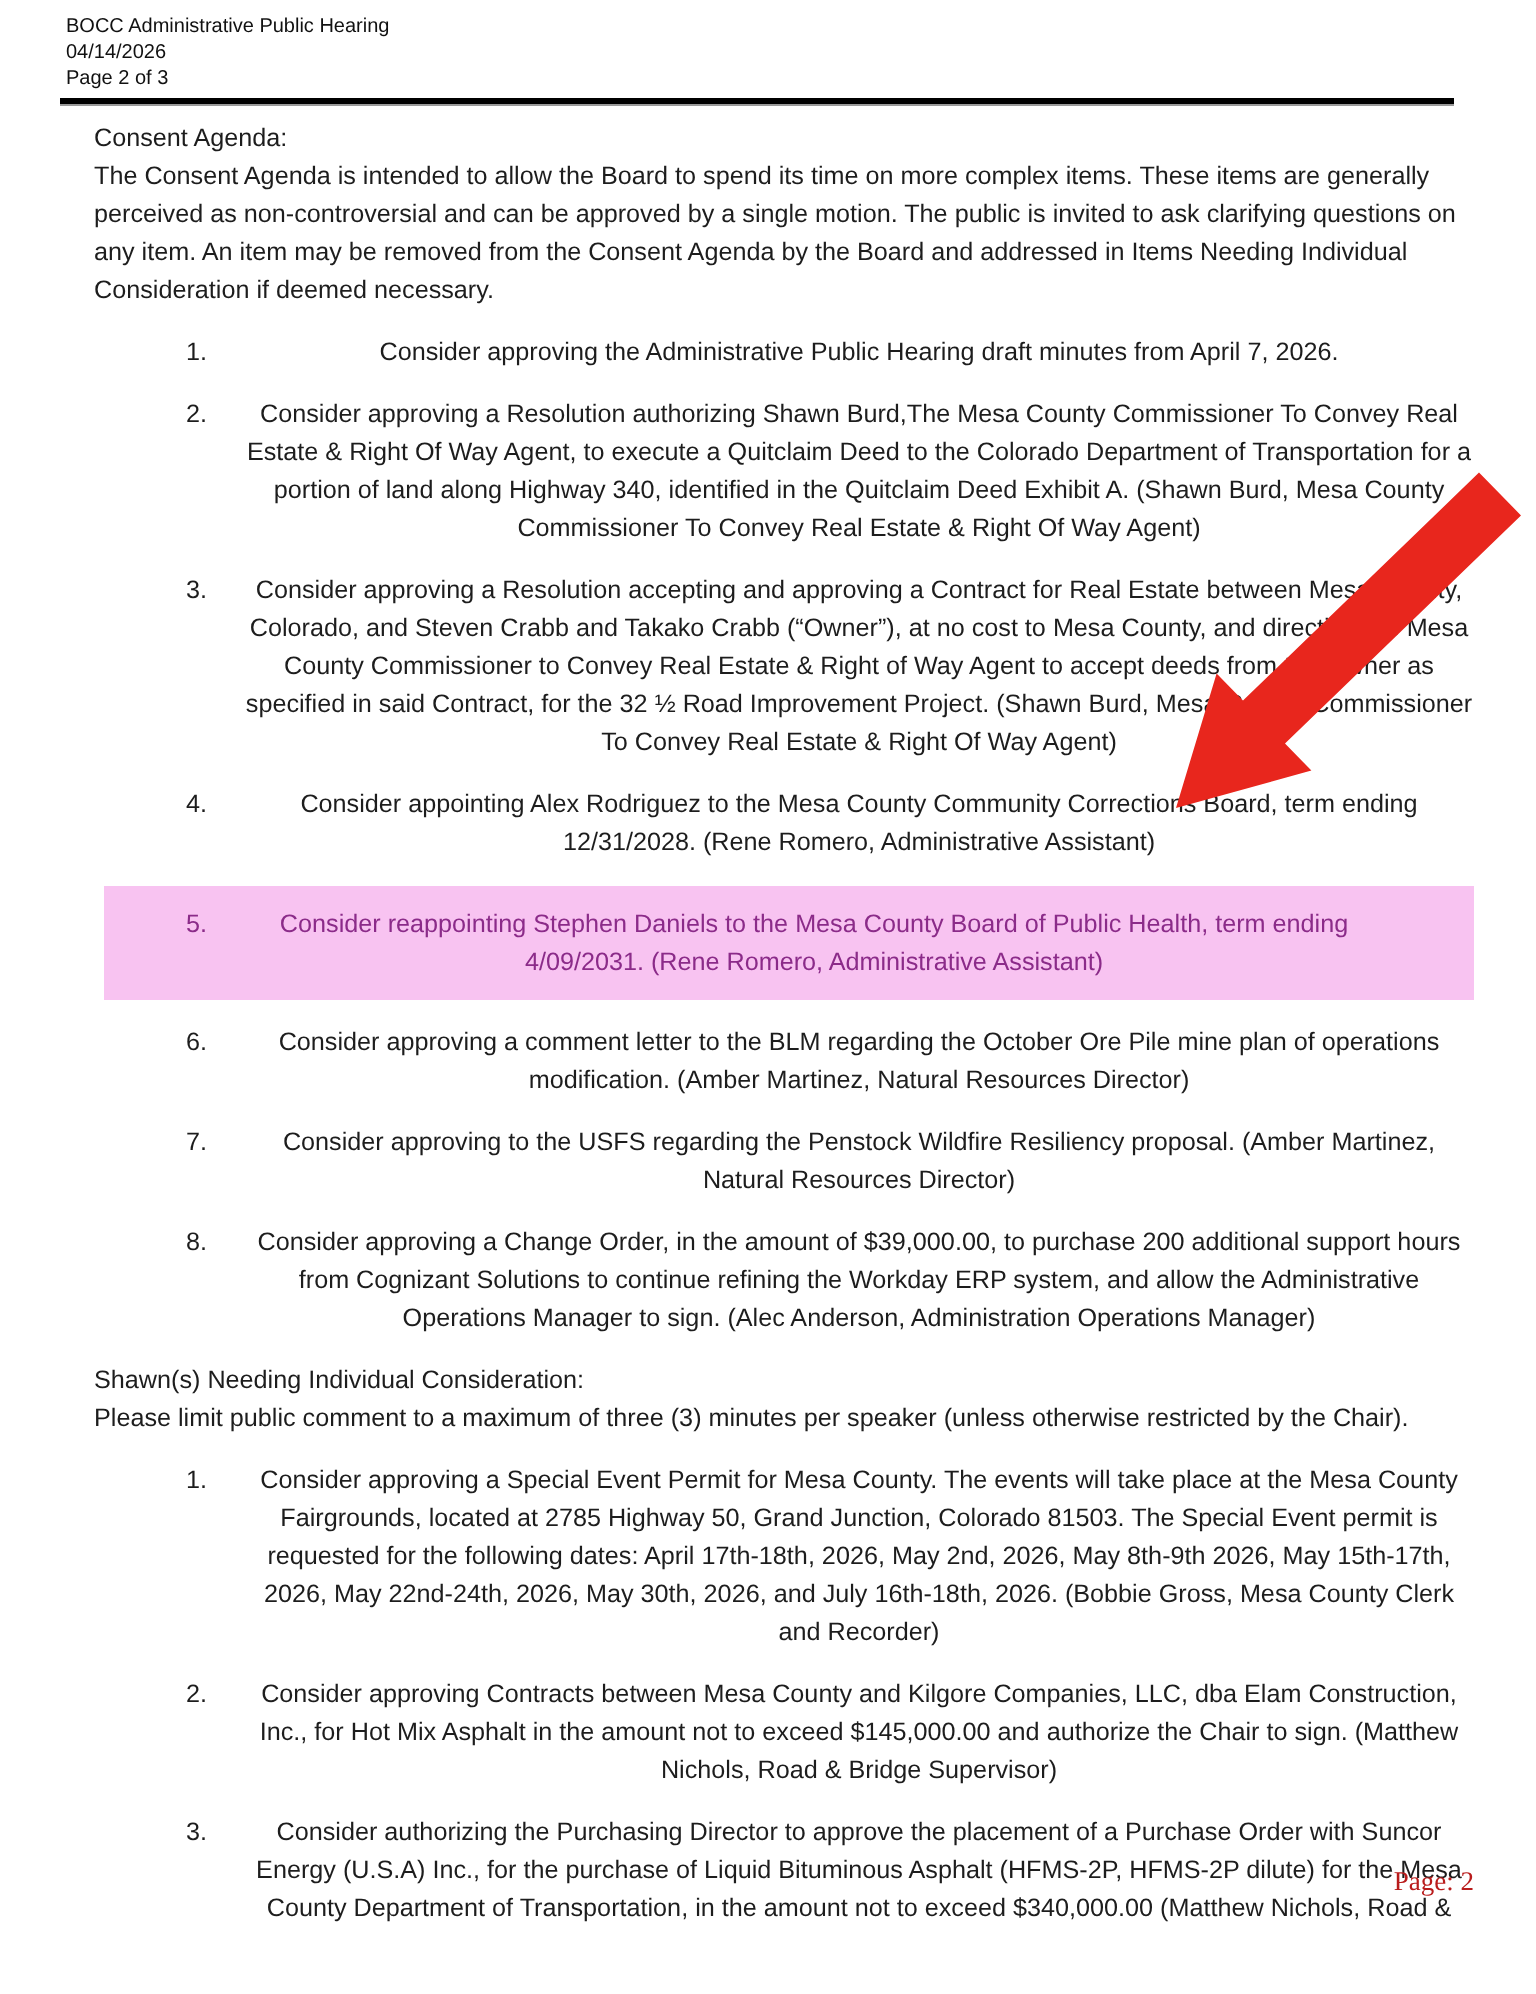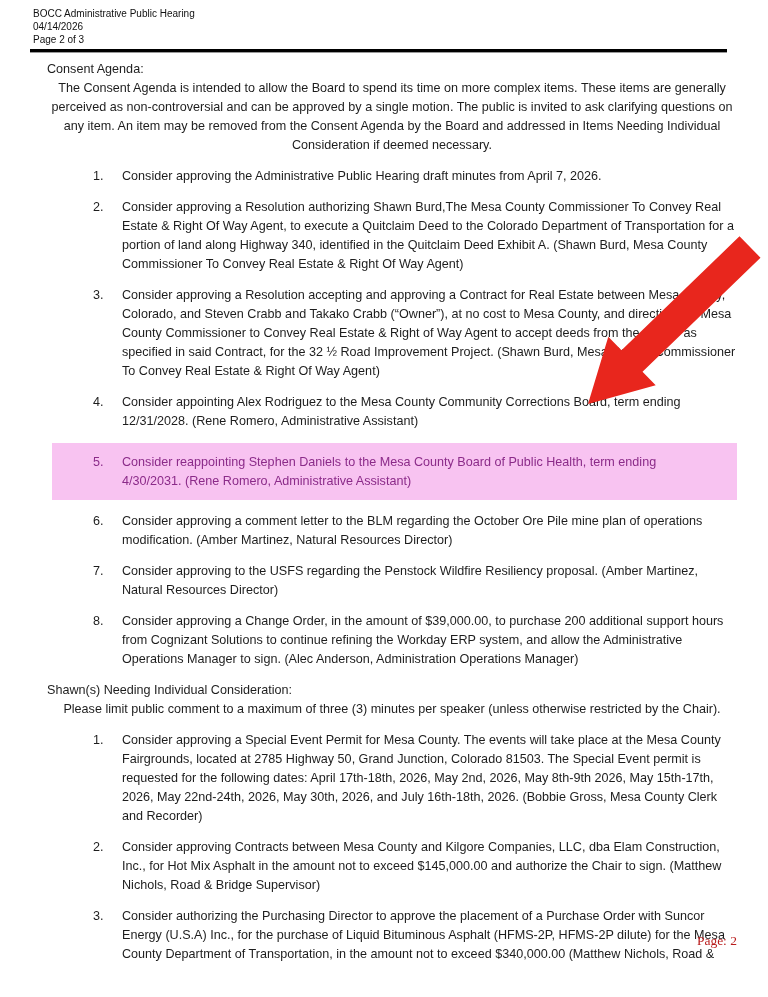--- a/index.html
+++ b/index.html
@@ -24,27 +24,27 @@
     height: 0;
     border-top: 3px solid #000;
     border-bottom: 1px solid #999;
   }
   .content {
     margin: 7px 31px 0 47px;
     font-size: 12.6px;
     line-height: 19px;
   }
   .bold { font-weight: normal; }
-  .intro { margin: 0 0 12px 0; text-align: center; }
+  .intro { margin: 0 0 12px 0; }
   .item {
     display: flex;
     margin: 0 0 12px 46px;
   }
   .item .num { width: 29px; flex: none; }
-  .item .txt { flex: 1; }
+  .item .txt { flex: 1; text-align: center; }
   .item.highlighted {
     margin-left: 5px;
     padding: 10px 0 9px 41px;
     background: #f8c3f1; 
     color: #8b2b89;       
   }
   .item.highlighted .txt { max-width: 570px; }
   .footer {
     position: absolute;
     right: 31px;
@@ -95,21 +95,21 @@
       <span class="txt">Consider approving a Resolution accepting and approving a Contract for Real Estate between Mesa County, Colorado, and Steven Crabb and Takako Crabb (“Owner”), at no cost to Mesa County, and directing the Mesa County Commissioner to Convey Real Estate &amp; Right of Way Agent to accept deeds from the Owner as specified in said Contract, for the 32 ½ Road Improvement Project. (Shawn Burd, Mesa County Commissioner To Convey Real Estate &amp; Right Of Way Agent)</span>
     </div>
 
     <div class="item">
       <span class="num">4.</span>
       <span class="txt">Consider appointing Alex Rodriguez to the Mesa County Community Corrections Board, term ending 12/31/2028. (Rene Romero, Administrative Assistant)</span>
     </div>
 
     <div class="item highlighted" style="background-color: rgb(248, 195, 241); color: rgb(139, 43, 137);">
       <span class="num">5.</span>
-      <span class="txt">Consider reappointing Stephen Daniels to the Mesa County Board of Public Health, term ending 4/30/2031. (Rene Romero, Administrative Assistant)</span>
+      <span class="txt">Consider reappointing Stephen Daniels to the Mesa County Board of Public Health, term ending 4/09/2031. (Rene Romero, Administrative Assistant)</span>
     </div>
 
     <div class="item">
       <span class="num">6.</span>
       <span class="txt">Consider approving a comment letter to the BLM regarding the October Ore Pile mine plan of operations modification. (Amber Martinez, Natural Resources Director)</span>
     </div>
 
     <div class="item">
       <span class="num">7.</span>
       <span class="txt">Consider approving to the USFS regarding the Penstock Wildfire Resiliency proposal. (Amber Martinez, Natural Resources Director)</span>

